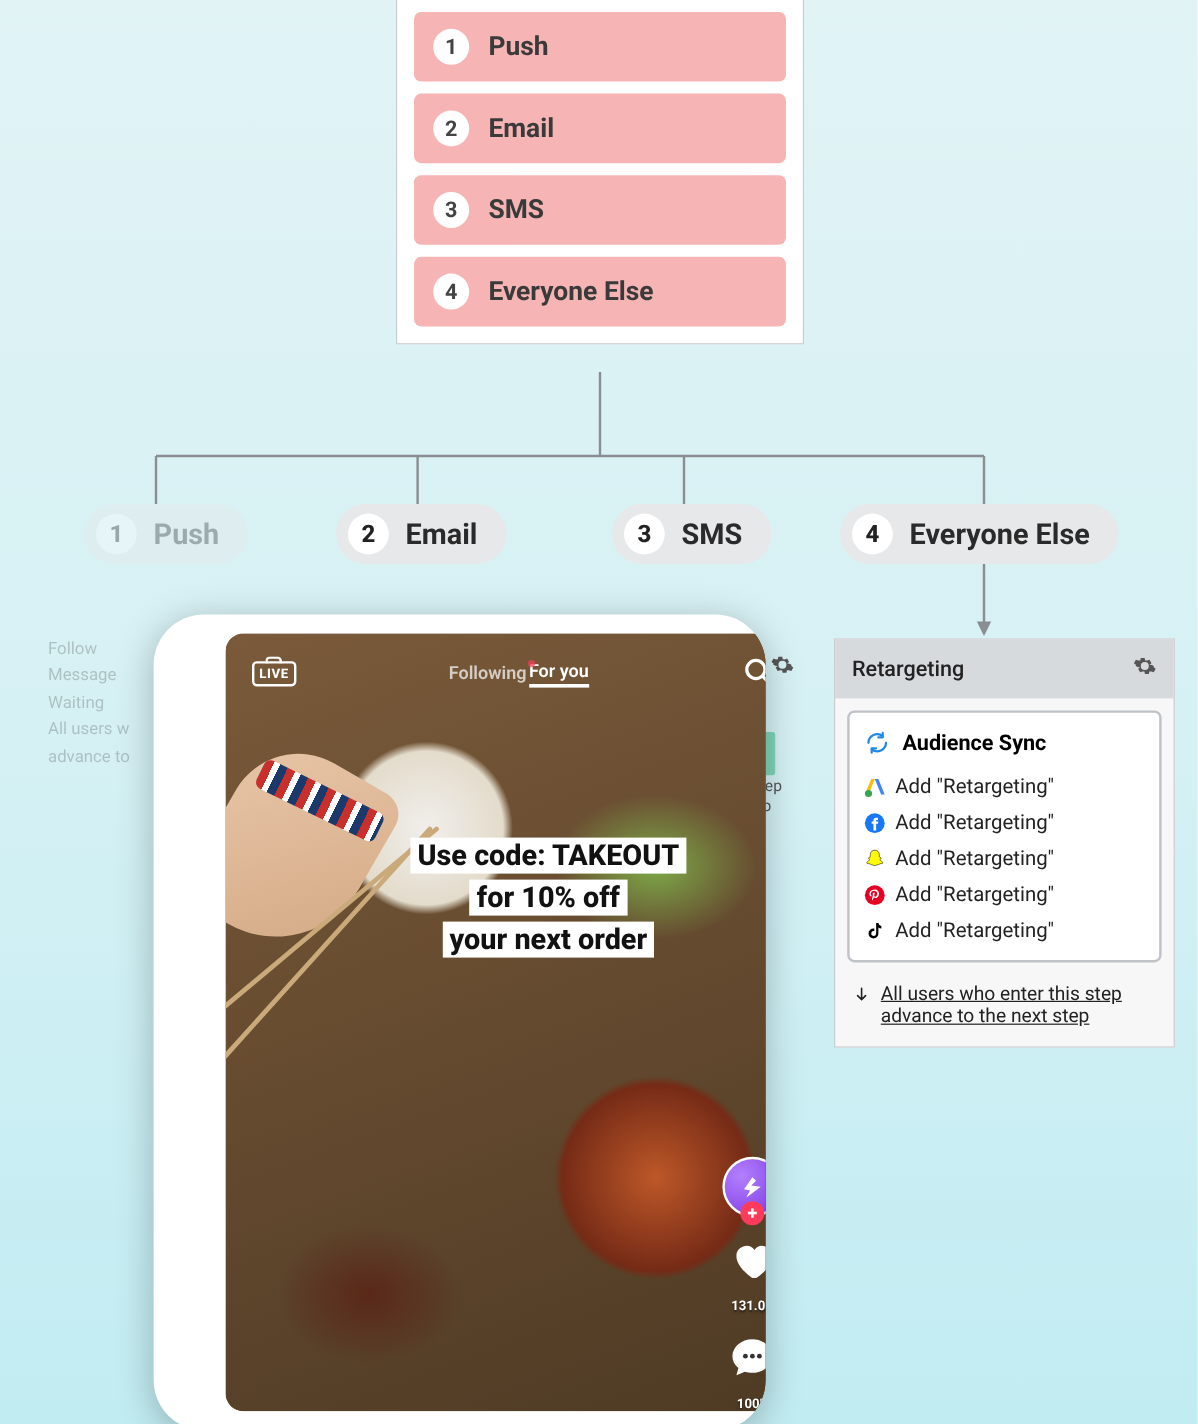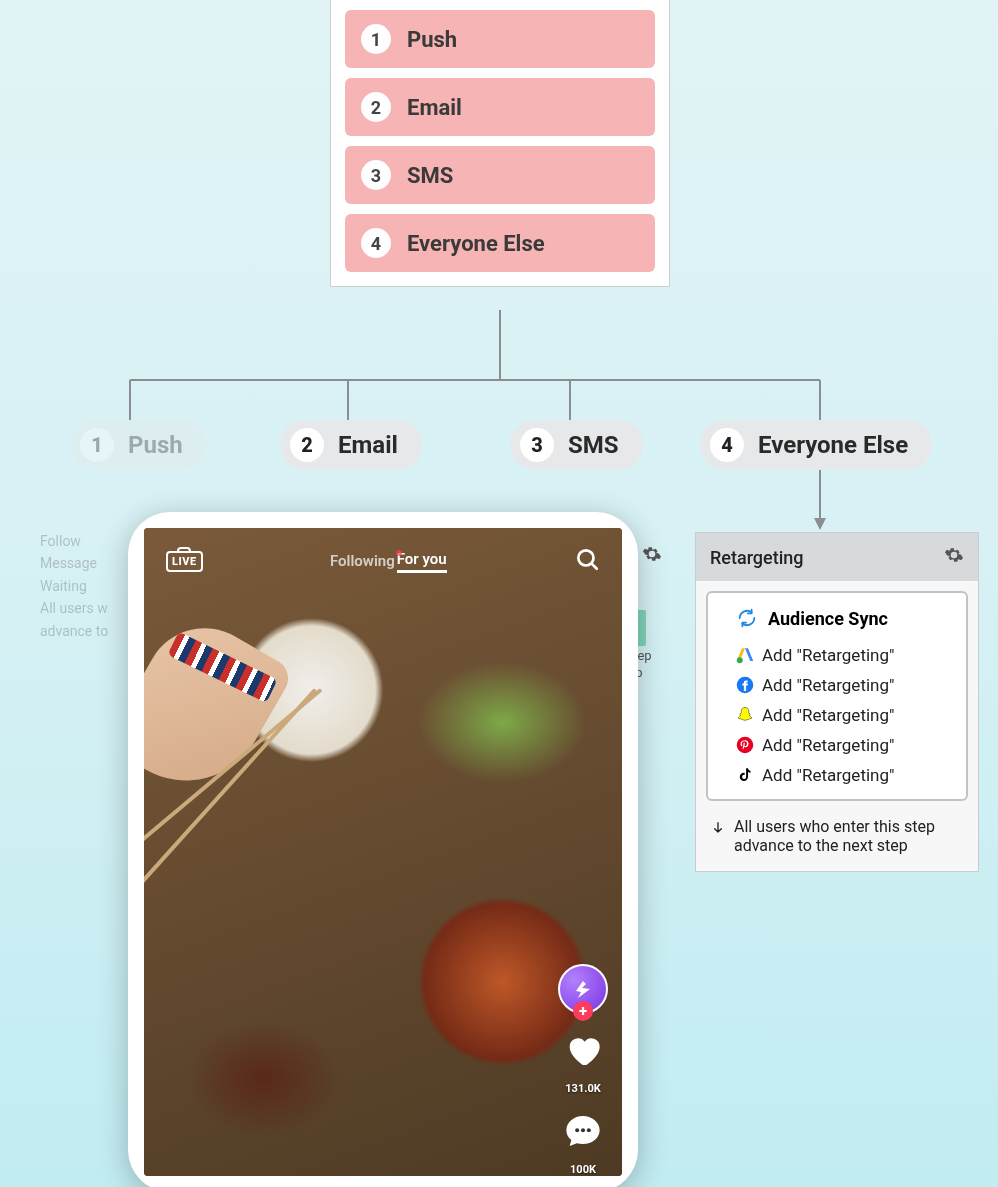--- a/index.html
+++ b/index.html
@@ -148,21 +148,21 @@
     background: #d7dadd;
     font-size: 18px;
     font-weight: 500;
     color: #222;
   }
   .retarget-body {
     background: #fff;
     margin: 10px;
     border: 2px solid #bfc2c6;
     border-radius: 6px;
-    padding: 14px 28px;
+    padding: 14px 12px;
   }
   .sync-row {
     display: flex;
     align-items: center;
     gap: 10px;
     font-size: 18px;
     font-weight: 700;
     margin-bottom: 16px;
   }
   .sync-icon {
@@ -186,46 +186,48 @@
     align-items: center;
     justify-content: center;
   }
   .retarget-foot {
     display: flex;
     gap: 8px;
     padding: 6px 14px 16px 14px;
     font-size: 16px;
     color: #222;
     align-items: flex-start;
+    text-decoration: underline;
   }
   .retarget-foot .arrow-down { flex: 0 0 16px; margin-top:3px; }
 
   
   .phone {
     position: absolute;
     top: 512px;
     left: 128px;
     width: 510px;
     height: 680px;
     background: #fff;
     border-radius: 42px;
     box-shadow: 0 6px 30px rgba(0,0,0,0.25);
     padding: 16px;
     overflow: hidden;
   }
   .phone-screen {
     width: 100%;
     height: 100%;
-    border-radius: 4px;
+    border-radius: 15px;
     overflow: hidden;
     position: relative;
     background:
       radial-gradient(circle at 70% 70%, #8b3a2a 0%, #5a2a1a 30%, transparent 31%),
       radial-gradient(circle at 30% 30%, #f5f5f0 0%, #e8e4da 20%, transparent 21%),
       linear-gradient(135deg, #6b4a2e 0%, #4a3620 100%);
+    margin-left: 44px;
   }
   .screen-overlay {
     position:absolute; inset:0;
     background:
       radial-gradient(ellipse 140px 100px at 75% 30%, rgba(132,200,80,0.75), transparent 60%),
       radial-gradient(circle 160px at 35% 25%, rgba(255,255,255,0.9), rgba(240,235,220,0.9) 40%, transparent 45%),
       radial-gradient(circle 130px at 75% 70%, rgba(200,90,40,0.9), rgba(120,40,20,0.9) 60%, transparent 65%),
       radial-gradient(ellipse 120px 90px at 25% 85%, rgba(90,35,20,0.85), transparent 65%),
       linear-gradient(160deg, #7a5a3a 0%, #4e3a24 100%);
   }
@@ -528,20 +530,25 @@
         <span class="foryou">For you</span>
       </div>
       <span class="search-icon">
         <svg viewBox="0 0 24 24">
             <circle cx="11" cy="11" r="7" stroke="#fff" stroke-width="2.5" fill="none"></circle>
             <line x1="16.5" y1="16.5" x2="21" y2="21" stroke="#fff" stroke-width="2.5" stroke-linecap="round"></line>
           </svg>
       </span>
     </div>
 
+    <div class="promo-box">
+      <span>Use code: TAKEOUT</span><br>
+      <span>for 10% off</span><br>
+      <span>your next order</span>
+    </div>
 
     <div class="side-actions">
       <div class="avatar-badge">
         <svg viewBox="0 0 24 24" width="24" height="24">
             <path d="M5 14l7-10 3 3-4 4 8 1-12 9 3-6-5-1z" fill="#fff"></path>
           </svg>
         <div class="plus">+</div>
       </div>
       <div class="heart-icon">
         <svg viewBox="0 0 24 24">

